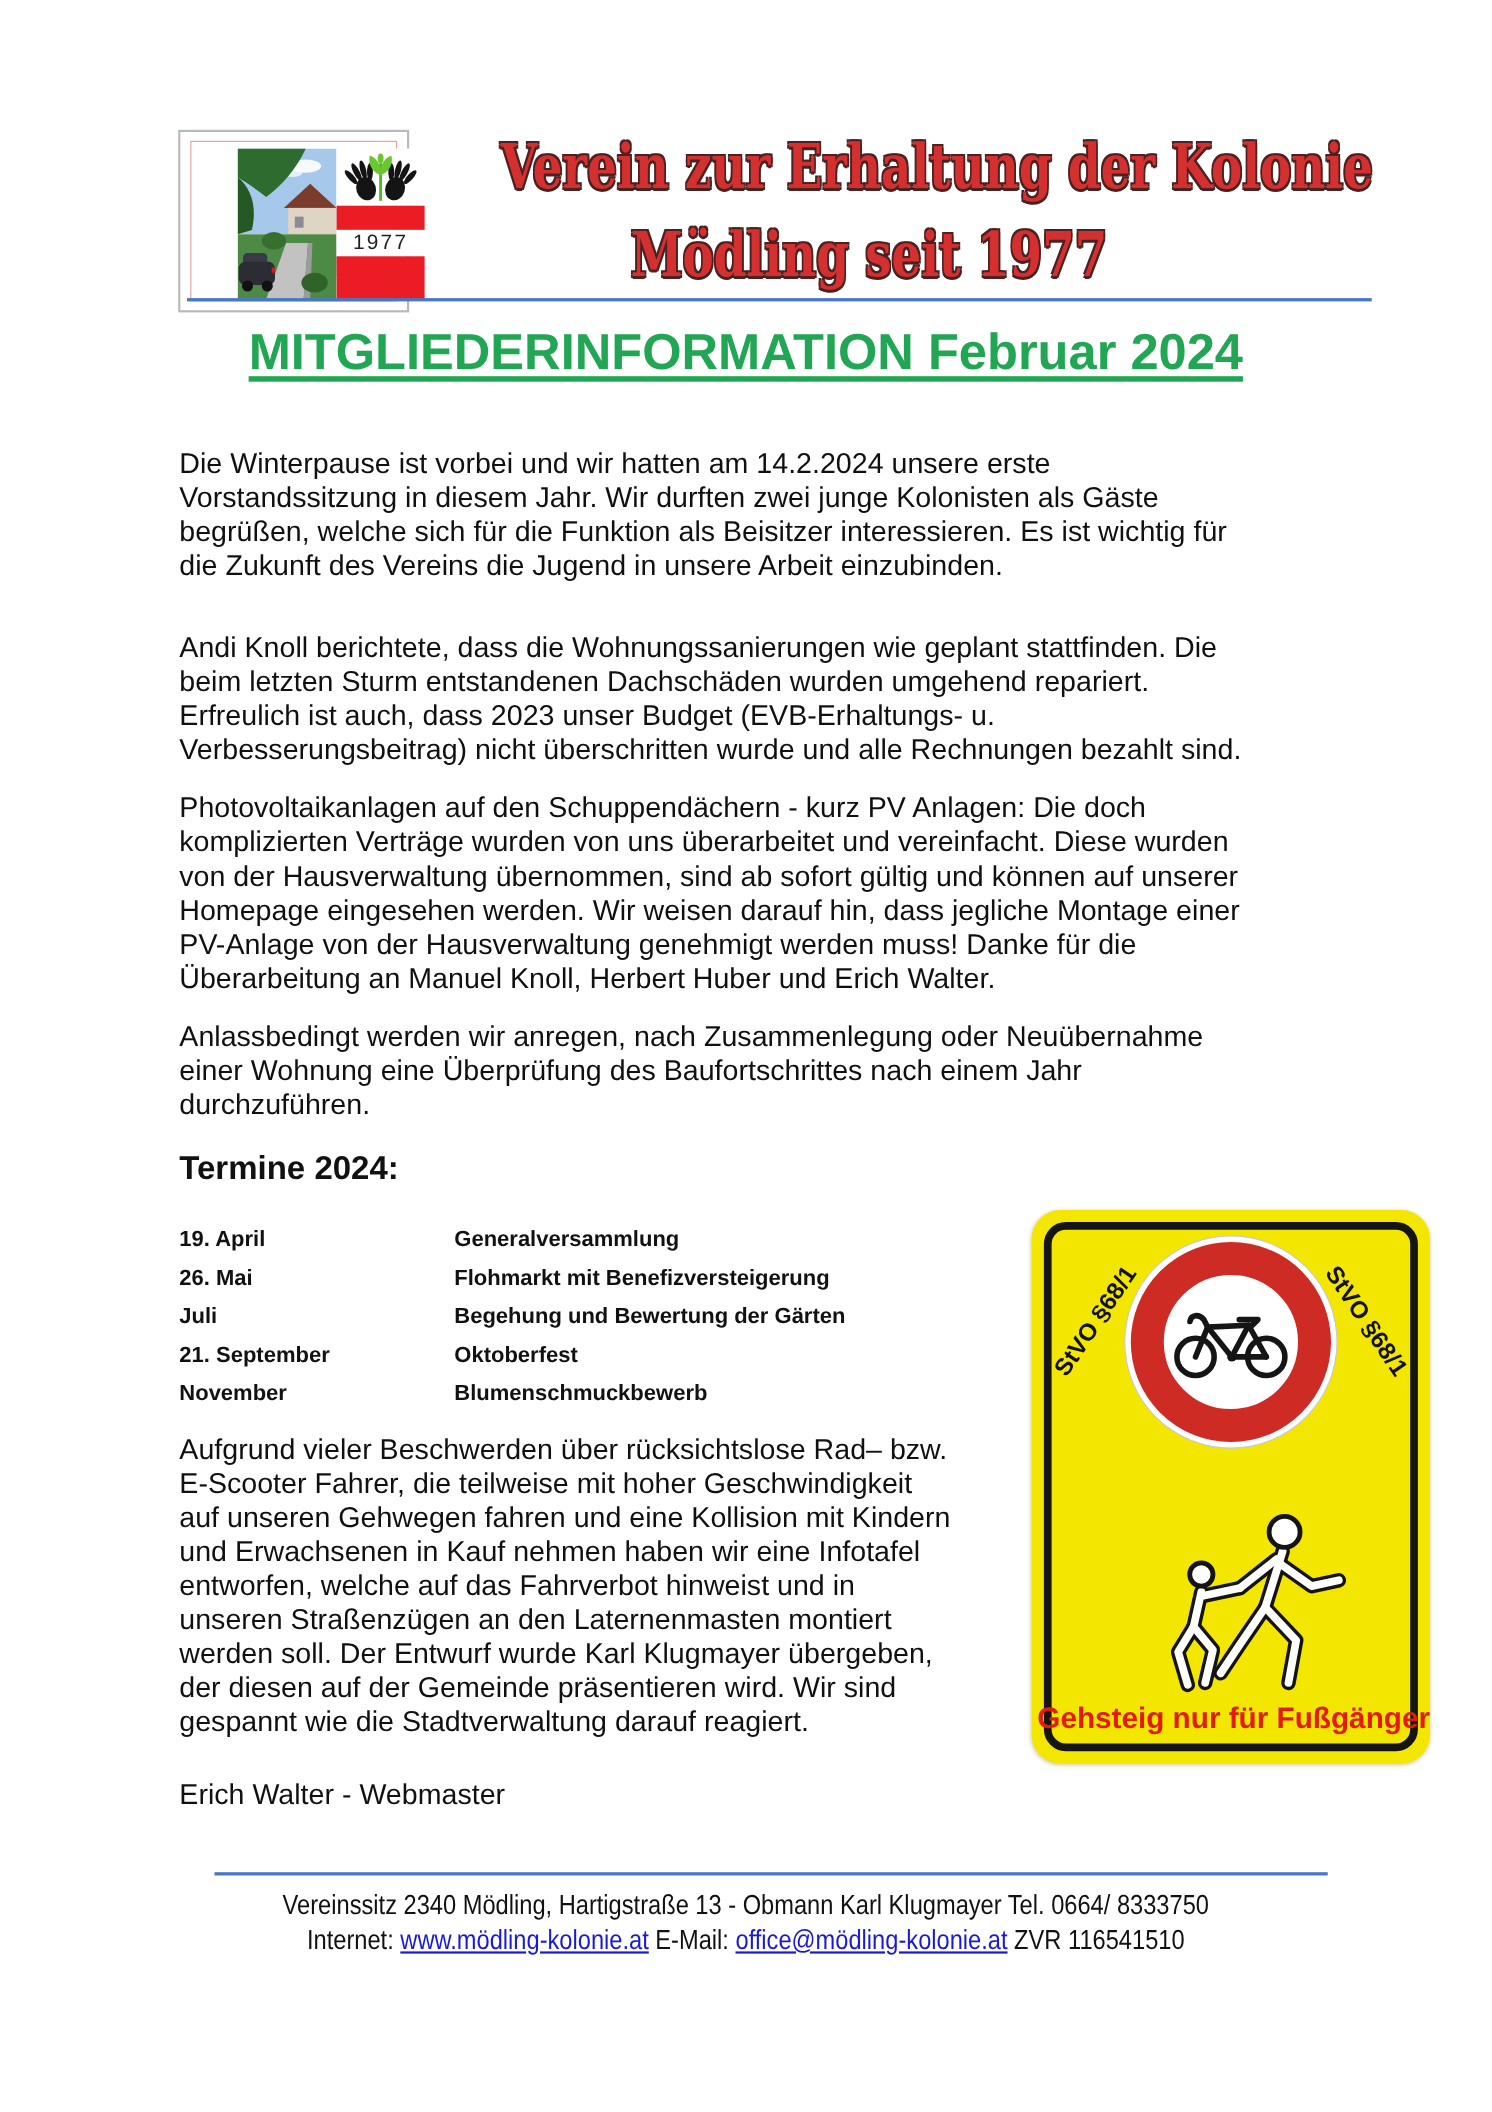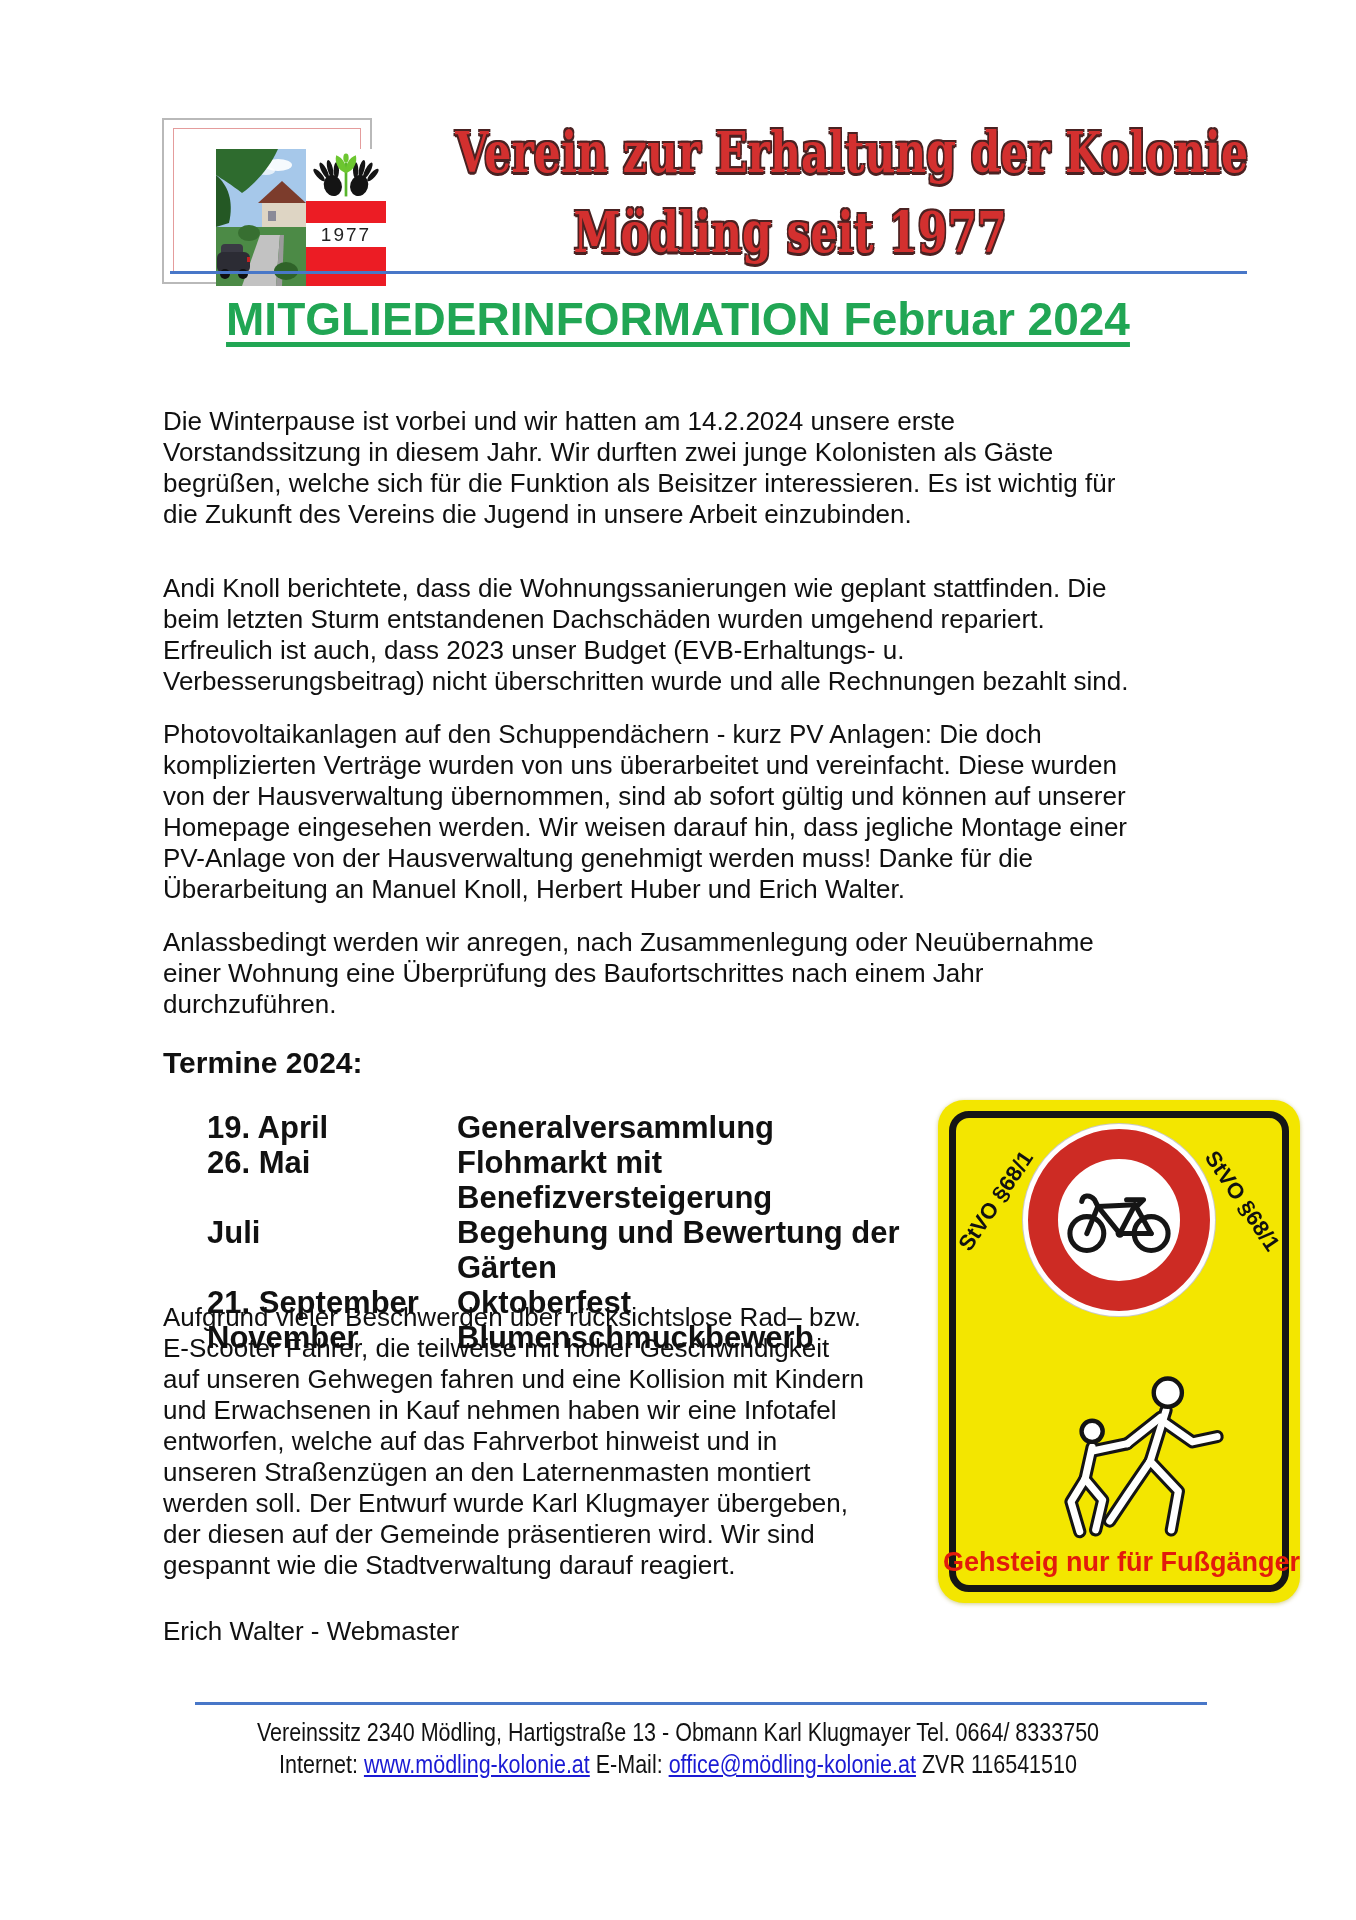--- a/index.html
+++ b/index.html
@@ -3,21 +3,21 @@
 <meta charset="utf-8">
 <style>
   html,body{margin:0;padding:0;background:#fff;}
   .page{position:relative;width:1356px;height:1920px;background:#ffffff;overflow:hidden;
         font-family:"Liberation Sans",sans-serif;color:#111;}
 
   
   .logo{position:absolute;left:162px;top:118px;width:210px;height:166px;background:#fff;
         border:2px solid #b9b9b9;box-sizing:border-box;}
   .logo-red{position:absolute;left:9px;top:8px;right:9px;bottom:8px;border:1px solid #e49c9c;}
-  .logo-content{position:absolute;left:10px;top:20px;width:170px;height:137px;display:flex;padding-left:32px;}
+  .logo-content{position:absolute;left:10px;top:6px;width:170px;height:137px;display:flex;padding-left:32px;}
   .photo{width:90px;height:137px;display:block;}
   .panel{width:80px;height:137px;display:flex;flex-direction:column;}
   .hands-box{height:52px;display:flex;align-items:center;justify-content:center;background:#fff;}
   .stripe{width:100%;}
   .stripe.red{height:22px;background:#EC1C24;}
   .stripe.red.tall{height:18px;flex:1;}
   .stripe.white{height:24px;background:#fff;display:flex;align-items:center;justify-content:center;
                 font-size:19px;letter-spacing:2px;color:#222;}
 
   .title{position:absolute;left:330px;top:112px;width:920px;text-align:center;
@@ -34,21 +34,21 @@
                 font-size:46px;font-weight:bold;color:#21A654;line-height:52px;}
   .main-heading span{text-decoration:underline;text-decoration-thickness:5px;text-underline-offset:7px;}
 
   
   .para{position:absolute;left:163px;width:1045px;font-size:26px;line-height:31px;
         white-space:pre-line;color:#101010;}
   .p1{top:406px;} .p2{top:573px;} .p3{top:719px;} .p4{top:927px;}
 
   .termine-heading{position:absolute;left:163px;top:1046px;font-size:30px;font-weight:bold;
                    text-decoration-thickness:3px;text-underline-offset:5px;}
-  .schedule{position:absolute;left:163px;top:1110px;width:740px;font-size:31px;font-weight:bold;margin-left:44px;}
+  .schedule{position:absolute;left:163px;top:1110px;width:740px;font-size:20px;font-weight:bold;}
   .schedule-row{display:flex;line-height:35px;}
   .schedule-date{width:250px;flex:none;}
   .beschwerden{top:1302px;width:790px;}
   .signoff{position:absolute;left:163px;top:1616px;font-size:26px;}
 
   
   .sign{position:absolute;left:938px;top:1100px;width:362px;height:503px;background:#F3E600;
         border-radius:26px;box-shadow:0 1px 4px rgba(150,140,0,.45);}
   .sign-border{position:absolute;left:11px;top:11px;right:11px;bottom:11px;border:7px solid #151515;
                border-radius:20px;}

